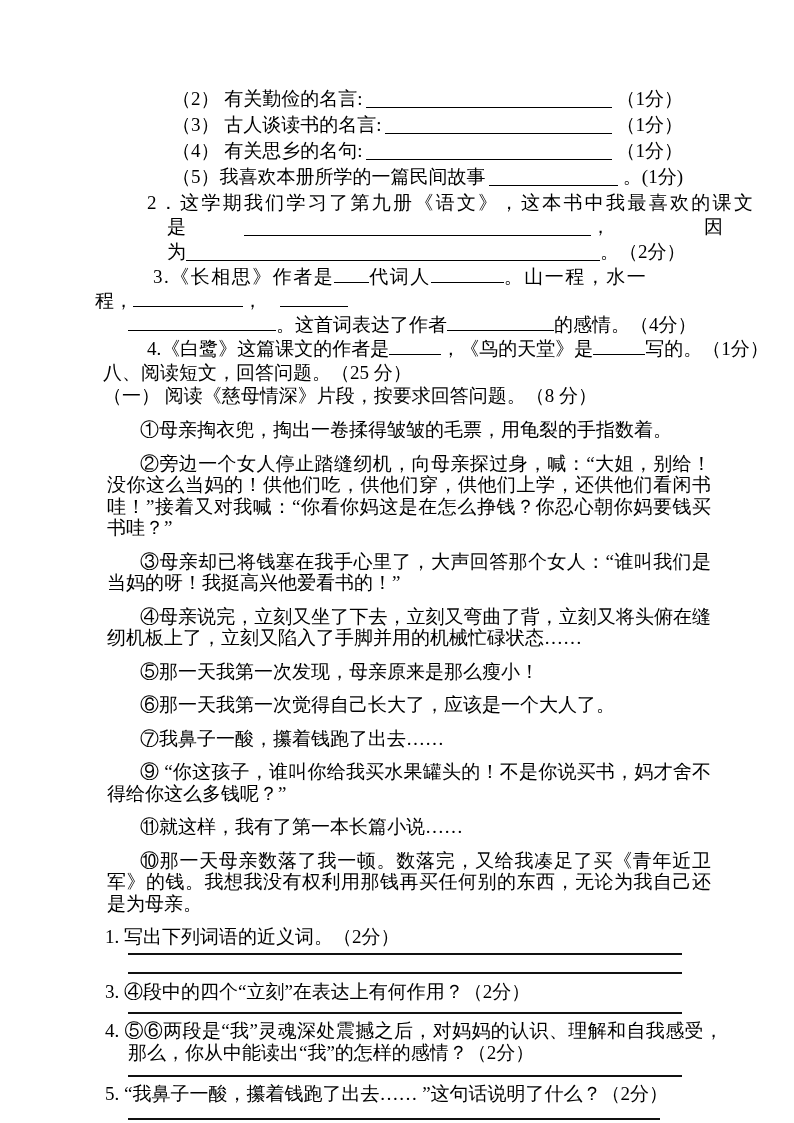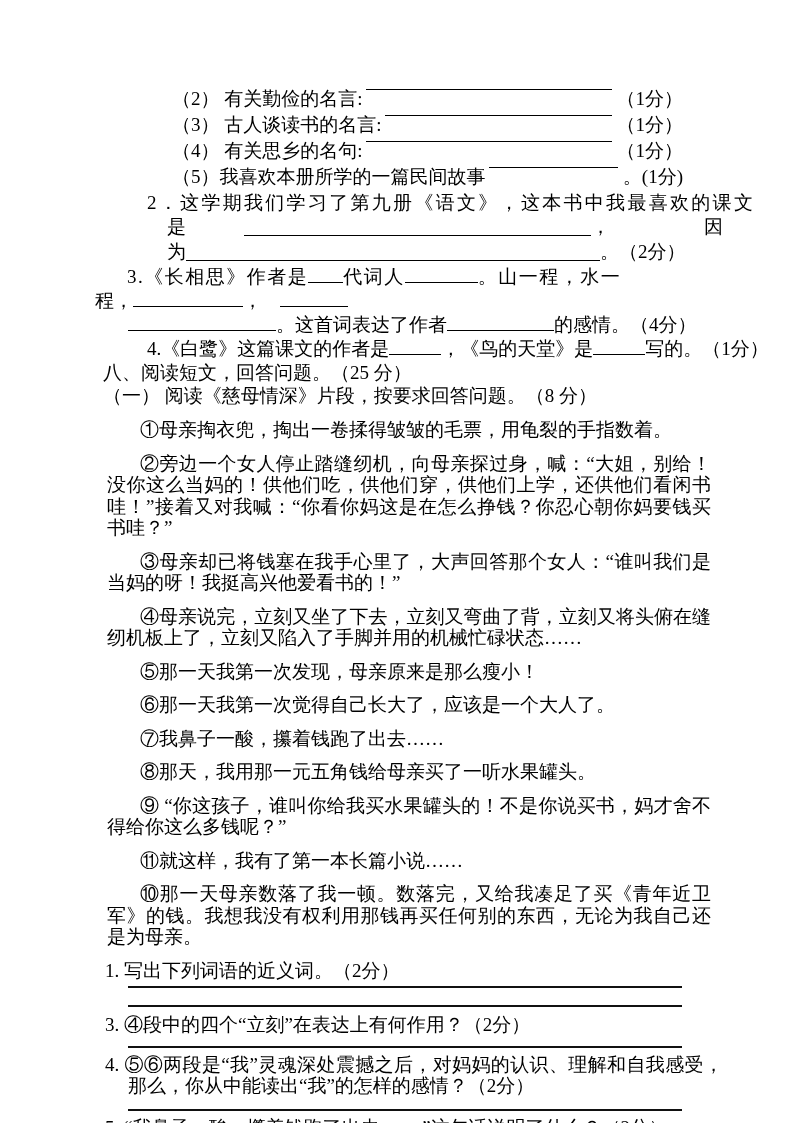--- a/index.html
+++ b/index.html
@@ -9,35 +9,35 @@
   #sheet{position:relative;width:628px;margin-left:95px;padding-top:86px;}
 
   
   .blank{display:inline-block;border-bottom:1.7px solid #000;height:3px;}
   .w35{width:35px}.w52{width:52px}.w68{width:68px}.w73{width:73px}
   .w107{width:107px}.w110{width:110px}.w148{width:148px}
   .w347{width:347px}.w414{width:414px}
   .gap18{display:inline-block;width:18px}
 
   
-  .srow{display:flex;align-items:flex-start;height:26px;padding-left:77px;width:511px;white-space:nowrap;}
+  .srow{display:flex;align-items:flex-end;height:26px;padding-left:77px;width:511px;white-space:nowrap;}
   .srow .lbl,.srow .scr{flex:0 0 auto;}
   .srow .bflex{flex:1 1 auto;border-bottom:1.7px solid #000;height:3px;margin:0 2px 4px 3px;}
   .srow .scr{margin-left:3px;}
 
   
   .q2l1{margin-left:52px;line-height:25px;letter-spacing:2.3px;white-space:nowrap;}
   .q2l2,.q2l3{display:flex;align-items:flex-end;margin-left:72px;height:25px;white-space:nowrap;}
   .q2l2 .sp58{width:58px;flex:0 0 auto;}
   .q2l2 .bfix,.q2l3 .bfix{border-bottom:1.7px solid #000;height:3px;margin-bottom:4px;flex:0 0 auto;}
   .q2l2 .endword{margin-left:auto;}
 
   
   .q3l{line-height:24px;white-space:nowrap;}
-  .q3l1{margin-left:32px;letter-spacing:1.5px;}
+  .q3l1{margin-left:58px;letter-spacing:1.5px;}
   .q3l2{margin-left:0;}
   .q3l3{margin-left:33px;}
   .q4l{margin-left:52px;line-height:24px;white-space:nowrap;}
 
   
   .hdr{margin-left:8px;line-height:23px;font-weight:normal;}
 
   
   .para{margin:12px;line-height:21.5px;text-indent:33px;text-align:justify;}
 
@@ -112,21 +112,20 @@
   <div class="hdr">八、阅读短文，回答问题。（25 分）</div>
   <div class="hdr">（一） 阅读《慈母情深》片段，按要求回答问题。（8 分）</div>
 
   <p class="para">①母亲掏衣兜，掏出一卷揉得皱皱的毛票，用龟裂的手指数着。</p>
   <p class="para">②旁边一个女人停止踏缝纫机，向母亲探过身，喊：“大姐，别给！没你这么当妈的！供他们吃，供他们穿，供他们上学，还供他们看闲书哇！”接着又对我喊：“你看你妈这是在怎么挣钱？你忍心朝你妈要钱买书哇？”</p>
   <p class="para">③母亲却已将钱塞在我手心里了，大声回答那个女人：“谁叫我们是当妈的呀！我挺高兴他爱看书的！”</p>
   <p class="para">④母亲说完，立刻又坐了下去，立刻又弯曲了背，立刻又将头俯在缝纫机板上了，立刻又陷入了手脚并用的机械忙碌状态……</p>
   <p class="para">⑤那一天我第一次发现，母亲原来是那么瘦小！</p>
   <p class="para">⑥那一天我第一次觉得自己长大了，应该是一个大人了。</p>
   <p class="para">⑦我鼻子一酸，攥着钱跑了出去……</p>
-  <p class="para">⑧那天，我用那一元五角钱给母亲买了一听水果罐头。</p>
   <p class="para">⑨ “你这孩子，谁叫你给我买水果罐头的！不是你说买书，妈才舍不得给你这么多钱呢？”</p>
   <p class="para">⑪就这样，我有了第一本长篇小说……</p>
   <p class="para">⑩那一天母亲数落了我一顿。数落完，又给我凑足了买《青年近卫军》的钱。我想我没有权利用那钱再买任何别的东西，无论为我自己还是为母亲。</p>
 
   <div class="rq">1. 写出下列词语的近义词。（2分）</div>
 
   <div class="ans-ul ul1"></div>
   <div class="ans-ul ul2"></div>
 
   <div class="rq mt7">3. ④段中的四个“立刻”在表达上有何作用？（2分）</div>

